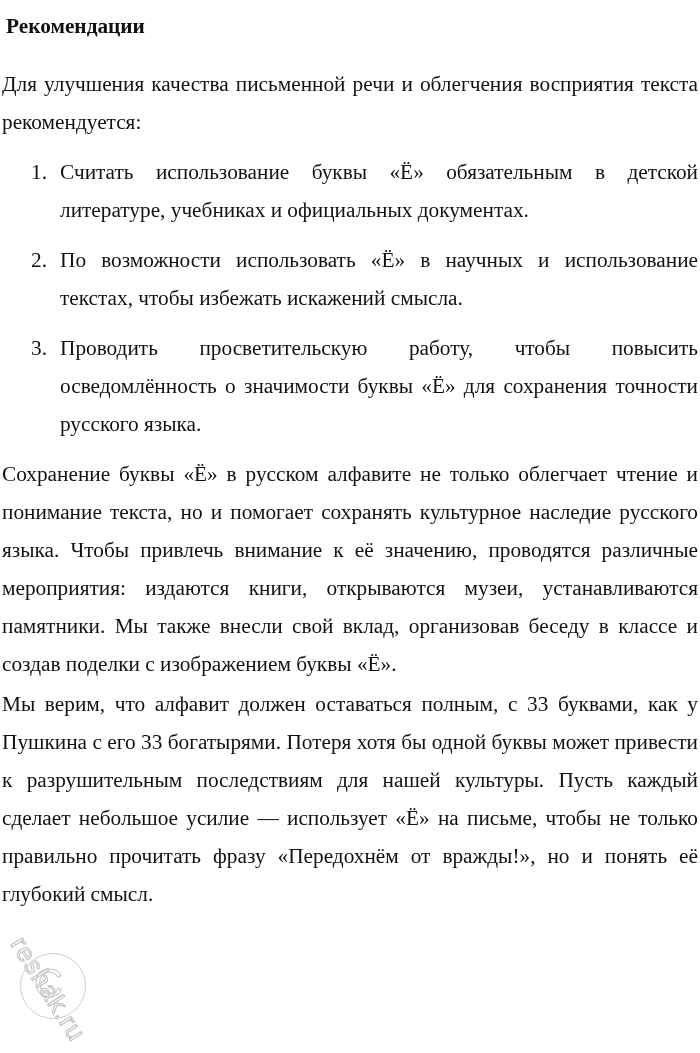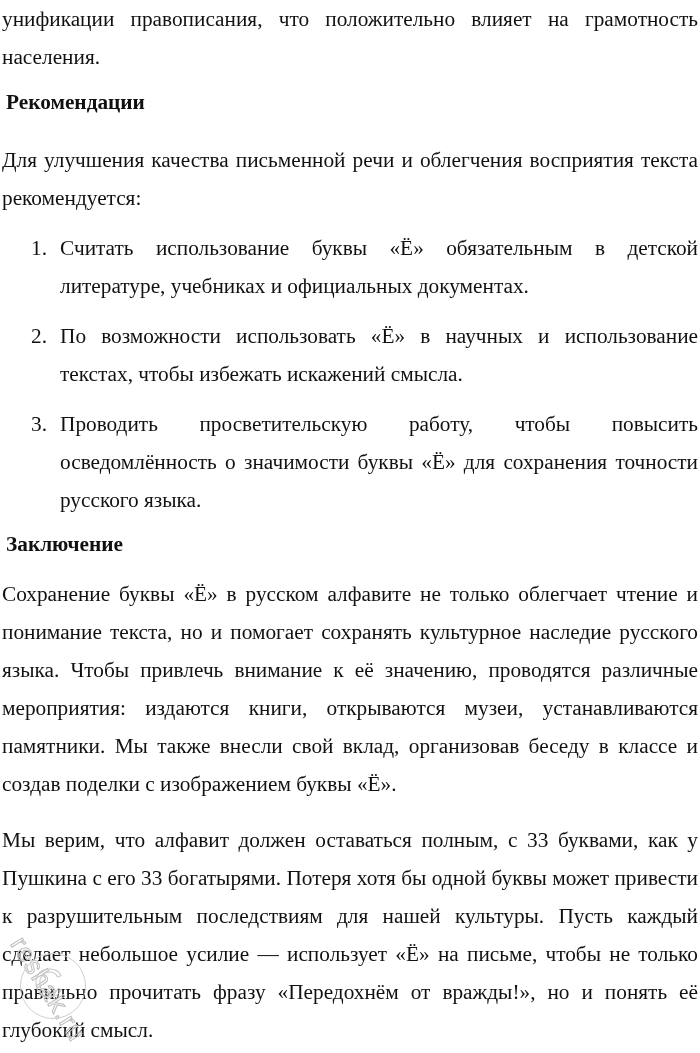--- a/index.html
+++ b/index.html
@@ -93,24 +93,20 @@
       font-size: 40px;
       color: transparent;
       -webkit-text-stroke: 1px #c8c8c8;
     }
   </style>
 </head>
 <body>
 
 <div class="page">
 
-  <p class="p" style="margin-top:0px;">
-    <span class="p last-line-justify" style="display:block;">унификации правописания, что положительно влияет на грамотность</span>
-    <span style="display:block;">населения.</span>
-  </p>
 
   <section>
     <h2 class="heading" style="margin-top:7px;">Рекомендации</h2>
     <p class="p" style="margin-top:20px;">Для улучшения качества письменной речи и облегчения восприятия текста рекомендуется:</p>
 
     <ol class="ol" style="margin-top:12px;">
       <li class="li">
         <span class="num">1.</span>
         <span>Считать использование буквы «Ё» обязательным в детской литературе, учебниках и официальных документах.</span>
       </li>
@@ -119,23 +115,22 @@
         <span>По возможности использовать «Ё» в научных и использование текстах, чтобы избежать искажений смысла.</span>
       </li>
       <li class="li" style="margin-top:12px;">
         <span class="num">3.</span>
         <span>Проводить просветительскую работу, чтобы повысить осведомлённость о значимости буквы «Ё» для сохранения точности русского языка.</span>
       </li>
     </ol>
   </section>
 
   <section>
-    <h2 class="heading" style="margin-top:6px;">Заключение</h2>
     <p class="p" style="margin-top:12px;">Сохранение буквы «Ё» в русском алфавите не только облегчает чтение и понимание текста, но и помогает сохранять культурное наследие русского языка. Чтобы привлечь внимание к её значению, проводятся различные мероприятия: издаются книги, открываются музеи, устанавливаются памятники. Мы также внесли свой вклад, организовав беседу в классе и создав поделки с изображением буквы «Ё».</p>
-    <p class="p" style="margin-top:18px;">Мы верим, что алфавит должен оставаться полным, с 33 буквами, как у Пушкина с его 33 богатырями. Потеря хотя бы одной буквы может привести к разрушительным последствиям для нашей культуры. Пусть каждый сделает небольшое усилие — использует «Ё» на письме, чтобы не только правильно прочитать фразу «Передохнём от вражды!», но и понять её глубокий смысл.</p>
+    <p class="p" style="margin-top:2px;">Мы верим, что алфавит должен оставаться полным, с 33 буквами, как у Пушкина с его 33 богатырями. Потеря хотя бы одной буквы может привести к разрушительным последствиям для нашей культуры. Пусть каждый сделает небольшое усилие — использует «Ё» на письме, чтобы не только правильно прочитать фразу «Передохнём от вражды!», но и понять её глубокий смысл.</p>
   </section>
 </div>
 
 <div class="watermark">
   <span class="wm-text">reshak.ru</span>
   <span class="wm-circle"></span>
   <span class="wm-c">C</span>
 </div>
 
 </body></html>

